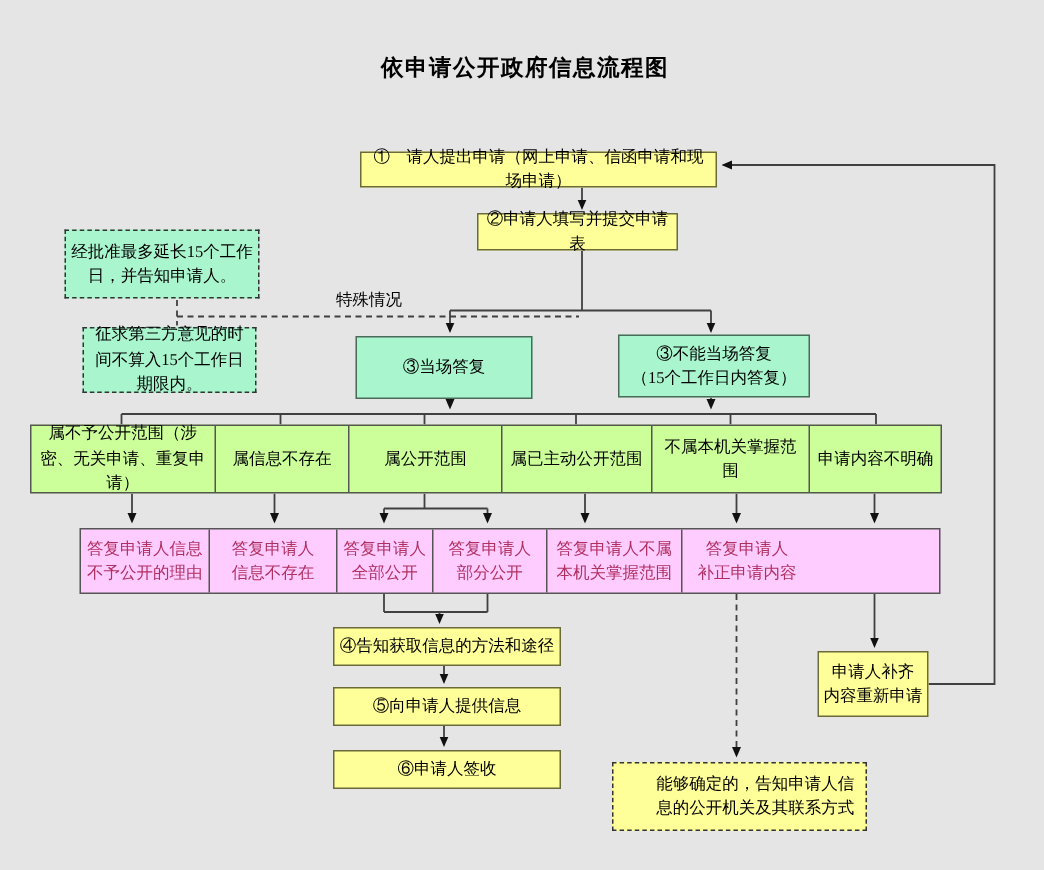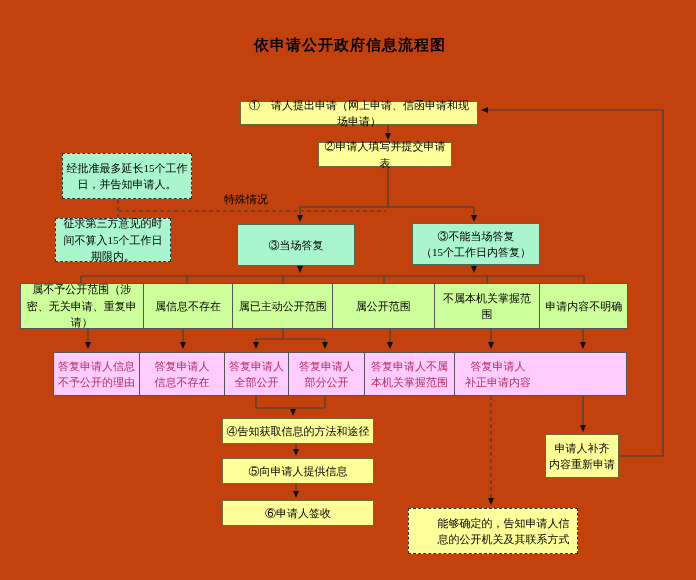--- a/index.html
+++ b/index.html
@@ -1,17 +1,17 @@
 <!DOCTYPE html>
 <html><head>
 <meta charset="utf-8">
 <style>
   html,body{margin:0;padding:0;background:#ffffff;}
   .stage{
-    position:relative;width:696px;height:580px;background:#c2410c;
+    position:relative;width:696px;height:580px;background:#e5e5e5;
     font-family:"Liberation Serif","DejaVu Serif",serif;color:#000;overflow:hidden;
   }
   .title{
     position:absolute;top:36px;left:30px;width:640px;text-align:center;
     font-size:15px;font-weight:bold;letter-spacing:1px;
   }
   svg.wires{position:absolute;left:0;top:0;width:696px;height:580px;}
   .box{
     position:absolute;box-sizing:border-box;display:flex;flex-direction:column;
     align-items:center;justify-content:center;text-align:center;
@@ -96,21 +96,21 @@
   </svg>
 
   <div class="box yellow" style="left:240px;top:101px;width:238px;height:24px;">
     <span>①　请人提出申请（网上申请、信函申请和现场申请）</span>
   </div>
 
   <div class="box yellow" style="left:318px;top:142px;width:134px;height:25px;">
     <span>②申请人填写并提交申请表</span>
   </div>
 
-  <div class="box dashed-mint" style="left:62px;top:153px;width:130px;height:46px;">
+  <div class="box dashed-mint" style="left:43px;top:153px;width:130px;height:46px;">
     <span>经批准最多延长15个工作日，并告知申请人。</span>
   </div>
 
   <div class="box dashed-mint" style="left:55px;top:218px;width:116px;height:44px;">
     <span>征求第三方意见的时间不算入15个工作日期限内。</span>
   </div>
 
   <div class="floating-label" style="left:224px;top:192px;">特殊情况</div>
 
   <div class="box mint" style="left:237px;top:224px;width:118px;height:42px;">
@@ -122,25 +122,25 @@
     <span>（15个工作日内答复）</span>
   </div>
 
   <div class="strip green-strip" style="left:20px;top:283px;width:608px;height:46px;">
     <div class="cell" style="width:122px;">
       <span>属不予公开范围（涉密、无关申请、重复申请）</span>
     </div>
     <div class="cell" style="width:90px;">
       <span>属信息不存在</span>
     </div>
+    <div class="cell" style="width:102px;">
+      <span>属公开范围</span>
+    </div>
     <div class="cell" style="width:100px;">
       <span>属已主动公开范围</span>
-    </div>
-    <div class="cell" style="width:102px;">
-      <span>属公开范围</span>
     </div>
     <div class="cell" style="width:106px;">
       <span>不属本机关掌握范围</span>
     </div>
     <div class="cell" style="width:88px;">
       <span>申请内容不明确</span>
     </div>
   </div>
 
   <div class="strip pink-strip" style="left:53px;top:352px;width:574px;height:44px;">

